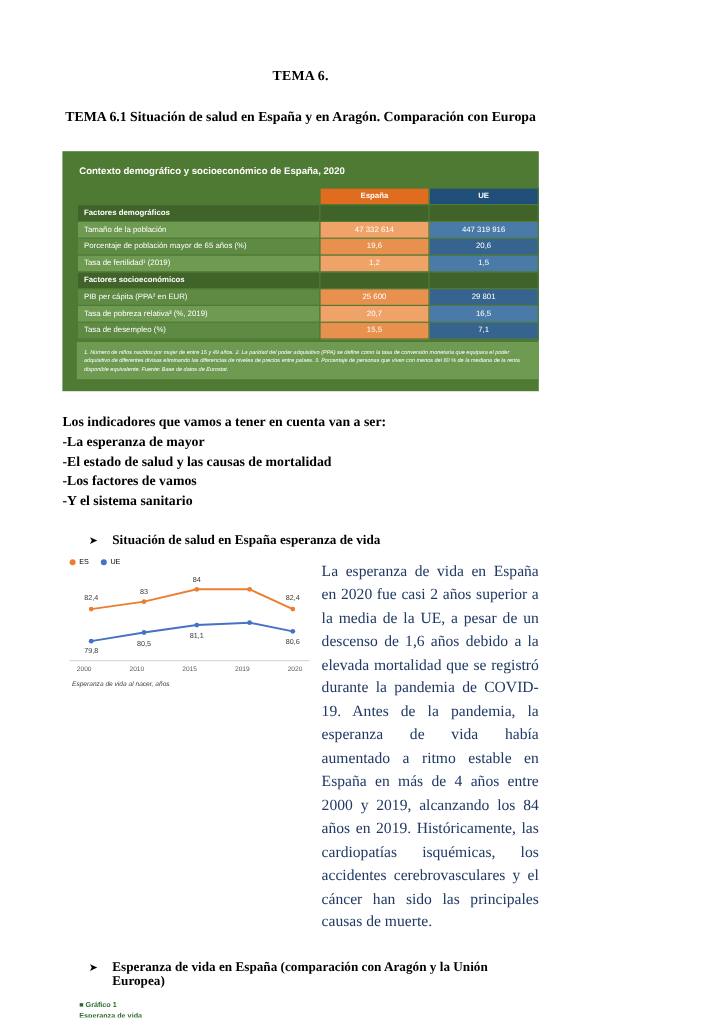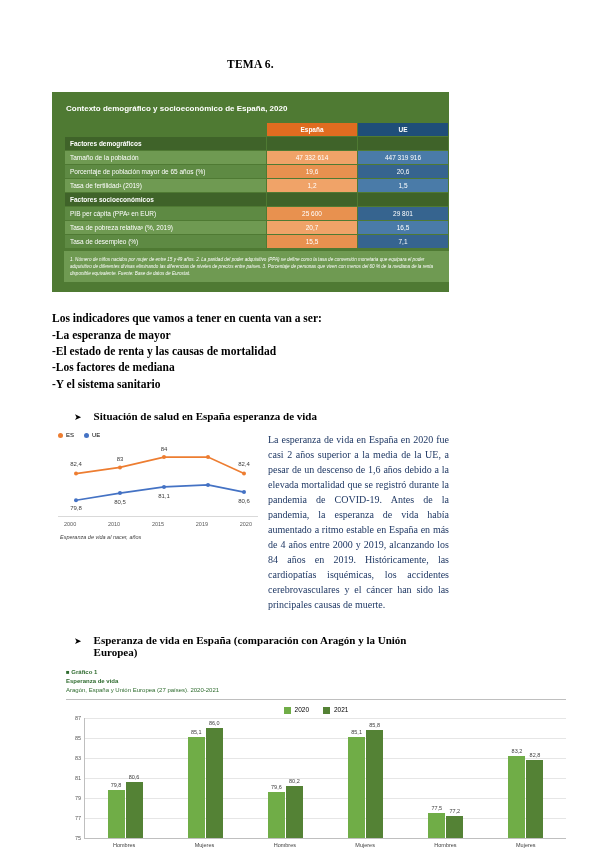--- a/index.html
+++ b/index.html
@@ -173,21 +173,21 @@
   }
   .estado h4 {
     margin: 0 0 6px 0;
     font-size: 8.5px;
     font-weight: bold;
     font-family: "Liberation Sans", sans-serif;
     color: #1f3864;
   }
   .estado p {
     margin: 0;
-    font-size: 10px;
+    font-size: 13px;
     line-height: 1.5;
     color: #1f3864;
     text-align: justify;
   }
 
   
   .chart-card {
     margin: 10px 0 0 14px;
     width: 500px;
     background: #ffffff;
@@ -298,20 +298,21 @@
     flex: 1;
     text-align: center;
   }
 </style>
 </head>
 <body>
 
 <div class="page">
 
   <div class="title-main">TEMA 6.</div>
+  <div class="title-sub">TEMA 6.1 Situación de salud en España y en Aragón. Comparación con Europa</div>
 
   <div class="ctx-card">
     <div class="ctx-title">Contexto demográfico y socioeconómico de España, 2020</div>
     <table class="ctx">
       <tbody>
           <tr>
         <td class="hdr-blank"></td>
         <td class="hdr-es">España</td>
         <td class="hdr-ue">UE</td>
       </tr>
@@ -356,22 +357,22 @@
         <td class="val-ue-b">7,1</td>
       </tr>
     </tbody>
       </table>
     <div class="ctx-note">1. Número de niños nacidos por mujer de entre 15 y 49 años. 2. La paridad del poder adquisitivo (PPA) se define como la tasa de conversión monetaria que equipara el poder adquisitivo de diferentes divisas eliminando las diferencias de niveles de precios entre países. 3. Porcentaje de personas que viven con menos del 60 % de la mediana de la renta disponible equivalente. Fuente: Base de datos de Eurostat.</div>
   </div>
 
   <div class="body-block">
     <p>Los indicadores que vamos a tener en cuenta van a ser:</p>
     <p>-La esperanza de mayor</p>
-    <p>-El estado de renta y las causas de mortalidad</p>
-    <p>-Los factores de mediana</p>
+    <p>-El estado de salud y las causas de mortalidad</p>
+    <p>-Los factores de vamos</p>
     <p>-Y el sistema sanitario</p>
   </div>
 
   <div class="bullet-head">
     <span class="bullet-arrow">➤</span>
     <span>Situación de salud en España esperanza de vida</span>
   </div>
 
   <div class="sec2">
     <div class="mini-chart">

